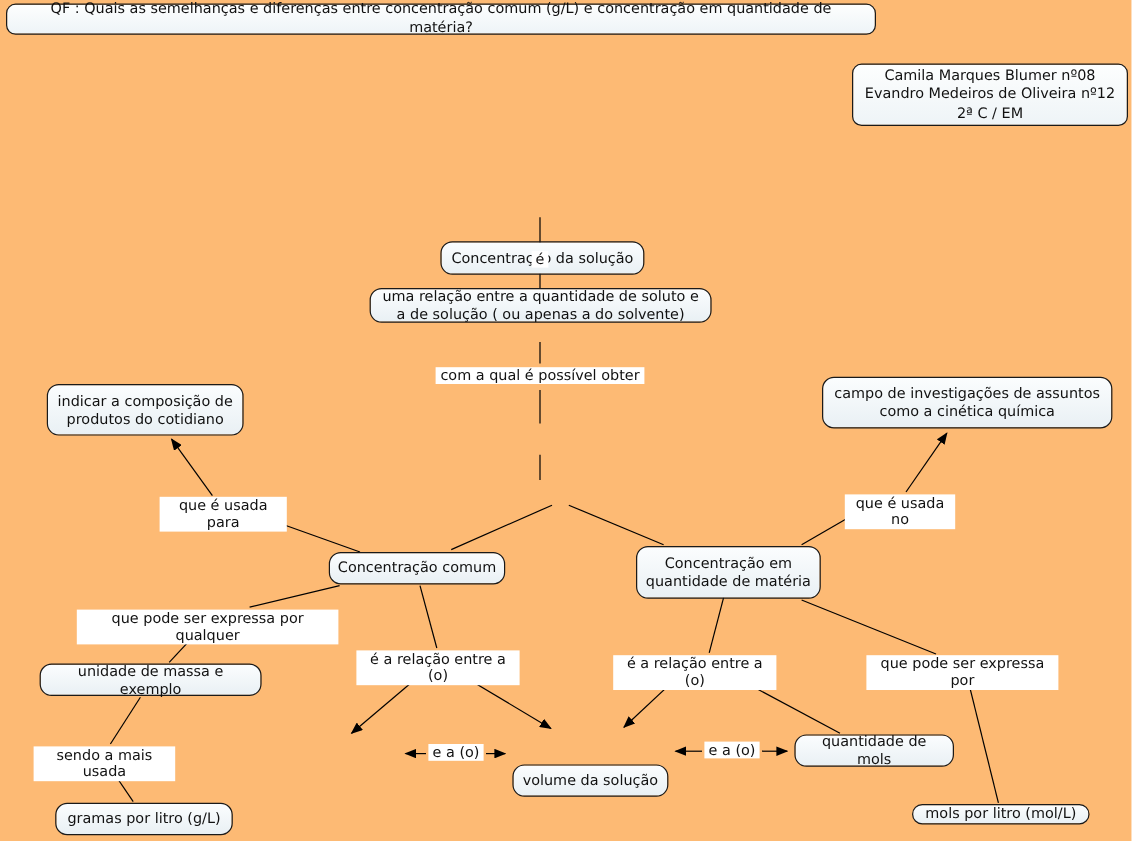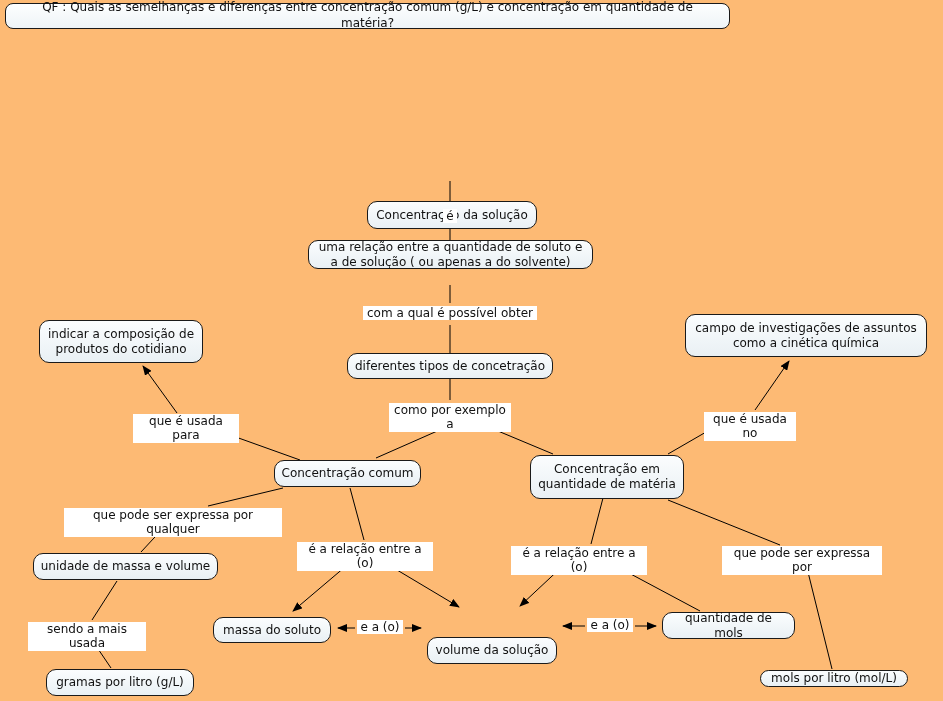--- a/index.html
+++ b/index.html
@@ -67,52 +67,54 @@
     <line x1="806" y1="564" x2="832" y2="669"></line>
 
     <line x1="355" y1="628" x2="338" y2="628" marker-end="url(#arrow)"></line>
     <line x1="405" y1="628" x2="421" y2="628" marker-end="url(#arrow)"></line>
     <line x1="585" y1="626" x2="563" y2="626" marker-end="url(#arrow)"></line>
     <line x1="635" y1="626" x2="656" y2="626" marker-end="url(#arrow)"></line>
   </svg>
 
   <div class="annot" style="left:5px;top:3px;width:725px;height:26px;">QF : Quais as semelhanças e diferenças entre concentração comum (g/L) e concentração em quantidade de matéria?</div>
 
+  <div class="annot" style="left:710px;top:53px;width:230px;height:52px;flex-direction:column;">
+    <div>Camila Marques Blumer  nº08</div>
+    <div>Evandro Medeiros de Oliveira  nº12</div>
+    <div>2ª C / EM</div>
+  </div>
 
   <div class="node" style="left:367px;top:153px;width:170px;height:28px;margin-top:48px;">Concentração da solução</div>
 
   <div class="node" style="left:308px;top:240px;width:285px;height:29px;">uma relação entre a quantidade de soluto e a de solução ( ou apenas a do solvente)</div>
 
-  <div class="node" style="left:347px;top:353px;width:206px;height:26px;">diferentes tipos de concetração</div>
 
   <div class="node" style="left:39px;top:320px;width:164px;height:43px;">indicar a composição de produtos do cotidiano</div>
 
   <div class="node" style="left:685px;top:314px;width:242px;height:43px;">campo de investigações de assuntos como a cinética química</div>
 
   <div class="node" style="left:274px;top:460px;width:147px;height:27px;">Concentração comum</div>
 
   <div class="node" style="left:530px;top:455px;width:154px;height:44px;">Concentração em quantidade de matéria</div>
 
-  <div class="node" style="left:33px;top:553px;width:185px;height:27px;">unidade de massa e volume</div>
+  <div class="node" style="left:33px;top:553px;width:185px;height:27px;">unidade de massa e exemplo</div>
 
   <div class="node" style="left:46px;top:669px;width:148px;height:27px;">gramas por litro (g/L)</div>
 
-  <div class="node" style="left:213px;top:617px;width:118px;height:26px;">massa do soluto</div>
 
   <div class="node" style="left:427px;top:613px;width:130px;height:27px;margin-top:24px;">volume da solução</div>
 
   <div class="node" style="left:662px;top:612px;width:133px;height:27px;">quantidade de mols</div>
 
   <div class="node" style="left:760px;top:670px;width:148px;height:17px;">mols por litro (mol/L)</div>
 
   <div class="lbl" style="left:443px;top:209px;width:14px;">é</div>
 
   <div class="lbl" style="left:363px;top:306px;width:174px;">com a qual é possível obter</div>
 
-  <div class="lbl" style="left:389px;top:403px;width:122px;">como por exemplo a</div>
 
   <div class="lbl" style="left:133px;top:414px;width:106px;">que é usada para</div>
 
   <div class="lbl" style="left:704px;top:412px;width:92px;">que é usada no</div>
 
   <div class="lbl" style="left:64px;top:508px;width:218px;">que pode ser expressa por qualquer</div>
 
   <div class="lbl" style="left:28px;top:622px;width:118px;">sendo a mais usada</div>
 
   <div class="lbl" style="left:297px;top:542px;width:136px;">é a relação entre a (o)</div>

